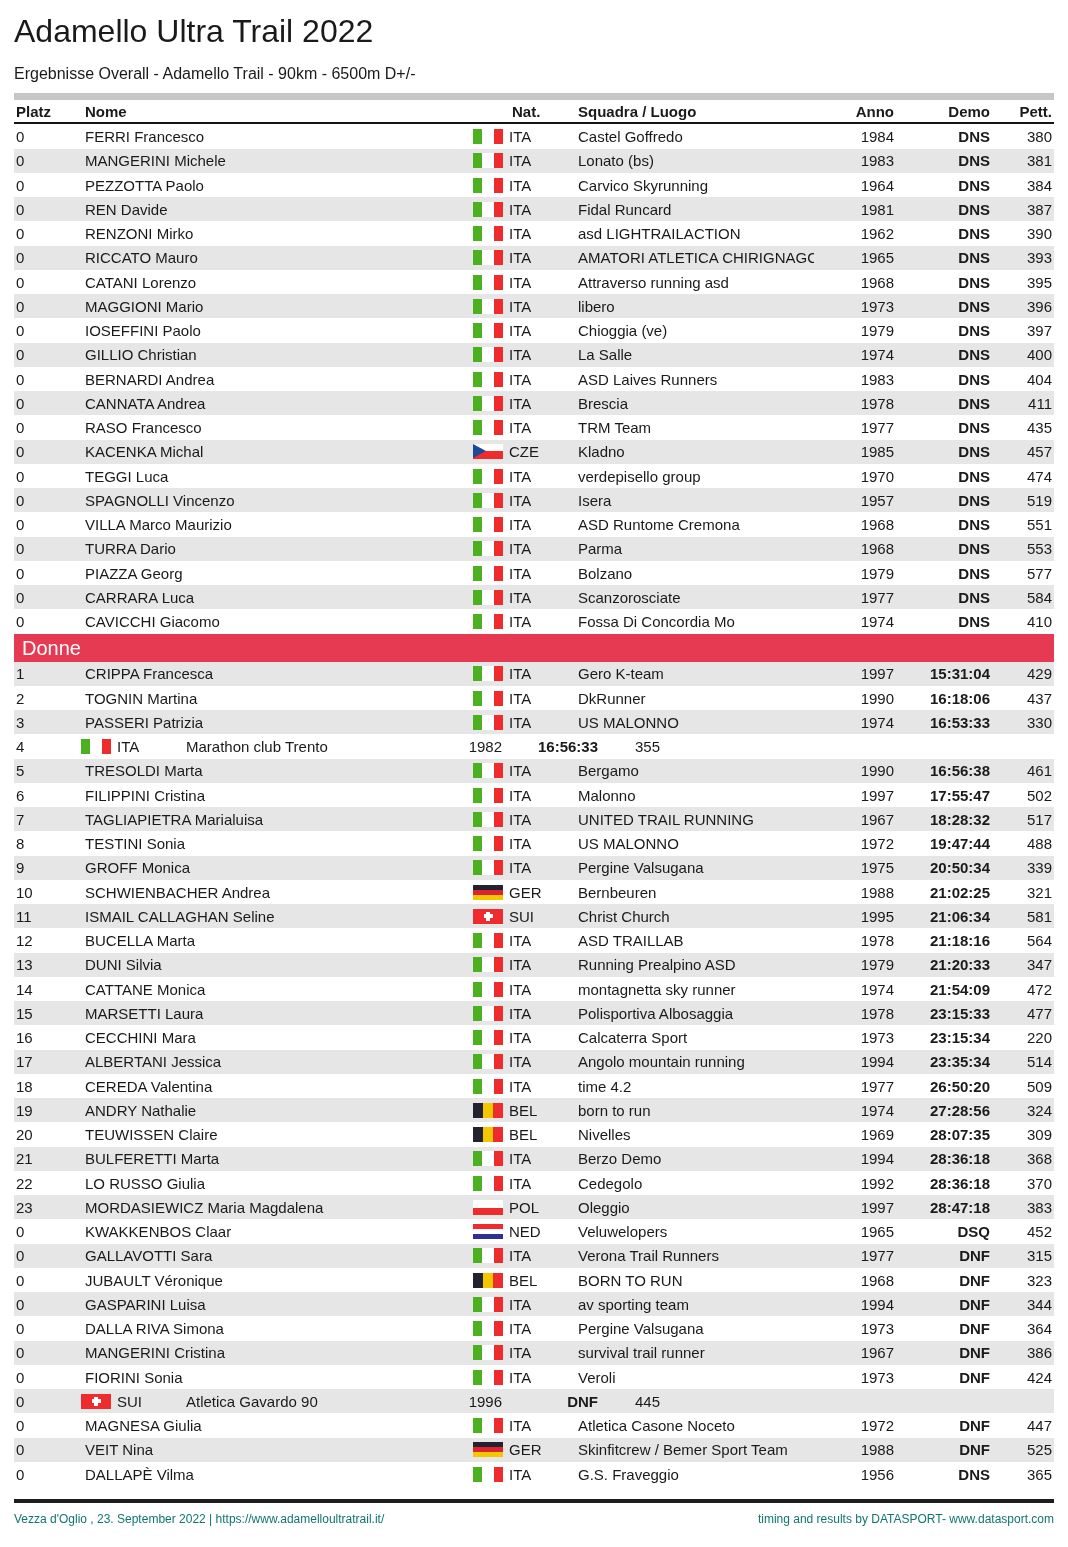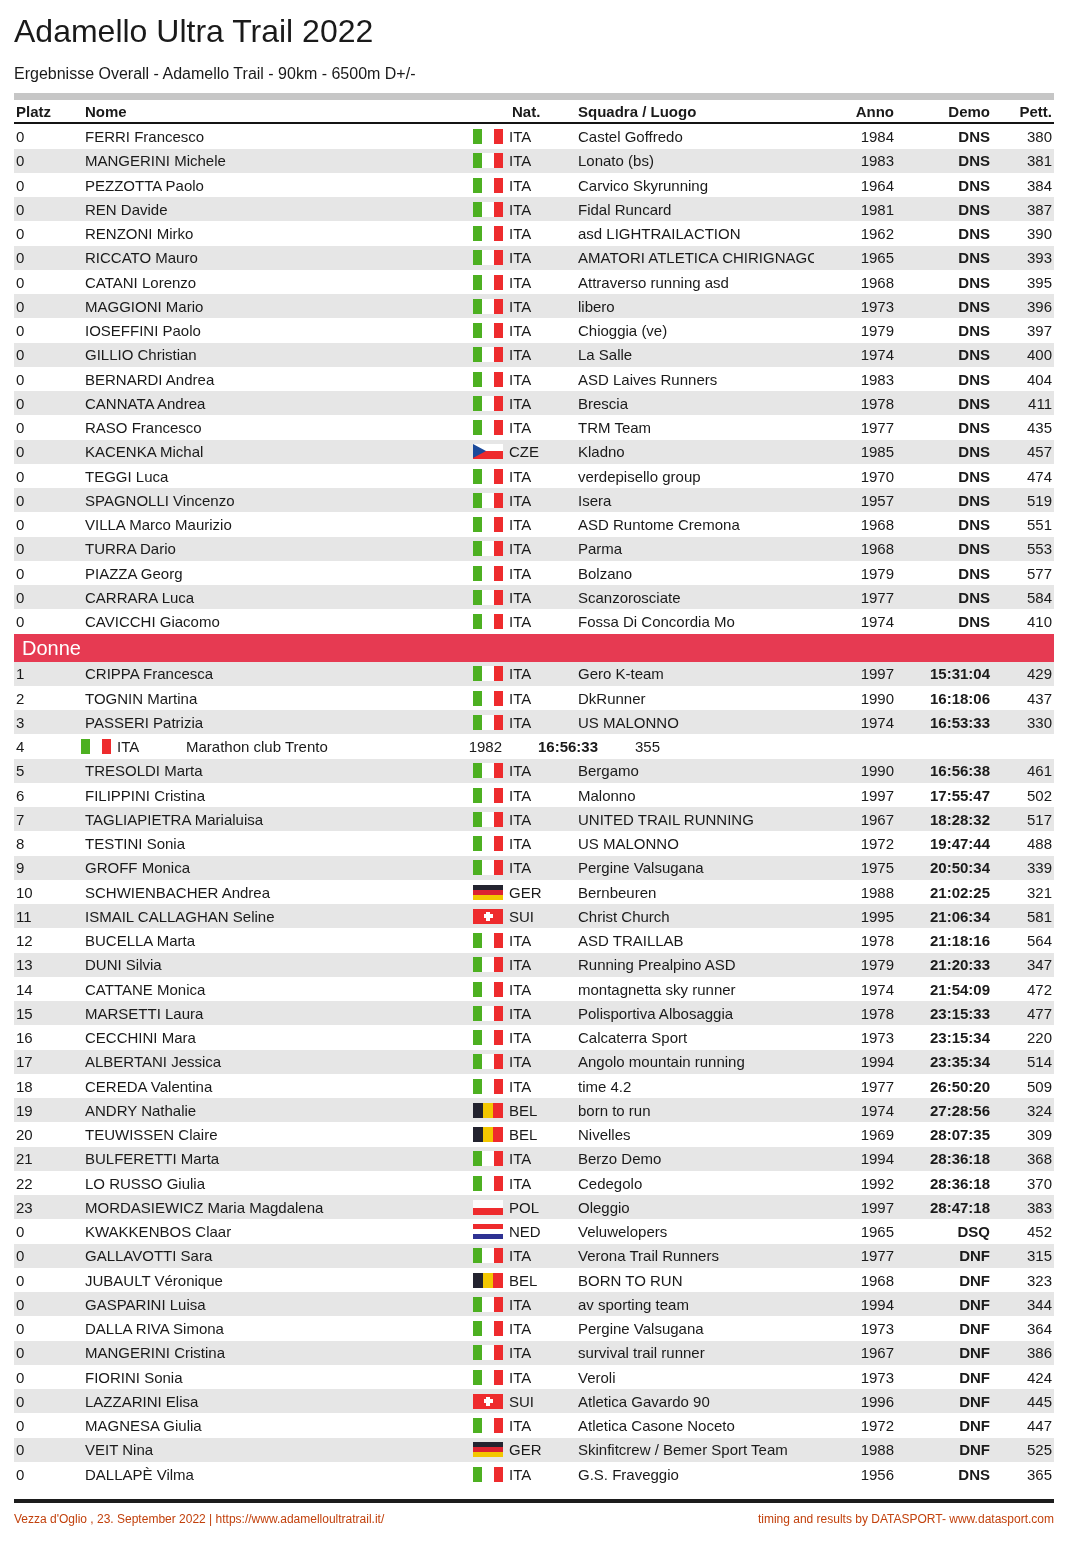--- a/index.html
+++ b/index.html
@@ -47,21 +47,21 @@
   .f-SUI { background:#ee2b2d; }
   .f-SUI::before { content:""; position:absolute; left:13px; top:3px; width:4px; height:9px; background:#ffffff; }
   .f-SUI::after  { content:""; position:absolute; left:10.5px; top:5.5px; width:9px; height:4px; background:#ffffff; }
 
   .section-bar {
     height:28px; line-height:28px; padding-left:8px;
     background:var(--section-bar,#e63a52); color:#ffffff; font-size:20px;
   }
 
   .bottom-line { height:4px; background:#1d1d1d; margin-top:13px; }
-  .footer { display:flex; justify-content:space-between; font-size:12px; margin-top:9px; color:#c2410c; }
+  .footer { display:flex; justify-content:space-between; font-size:12px; margin-top:9px; color:#0f766e; }
 </style>
 </head>
 <body>
 
 <div class="page">
   <h1 class="title">Adamello Ultra Trail 2022</h1>
   <h2 class="subtitle">Ergebnisse Overall - Adamello Trail - 90km - 6500m D+/-</h2>
   <div class="band"></div>
 
   <div class="thead">
@@ -682,21 +682,20 @@
           <span class="flag f-ITA"></span>
           <span>ITA</span>
         </span>
         <span class="c-squadra">Veroli</span>
         <span class="c-anno">1973</span>
         <span class="c-tempo">DNF</span>
         <span class="c-pett">424</span>
       </div>
       <div class="row stripe">
         <span class="c-platz">0</span>
-        <span class="c-nome">LAZZARINI Elisa</span>
         <span class="c-nat">
           <span class="flag f-SUI"></span>
           <span>SUI</span>
         </span>
         <span class="c-squadra">Atletica Gavardo 90</span>
         <span class="c-anno">1996</span>
         <span class="c-tempo">DNF</span>
         <span class="c-pett">445</span>
       </div>
       <div class="row">

